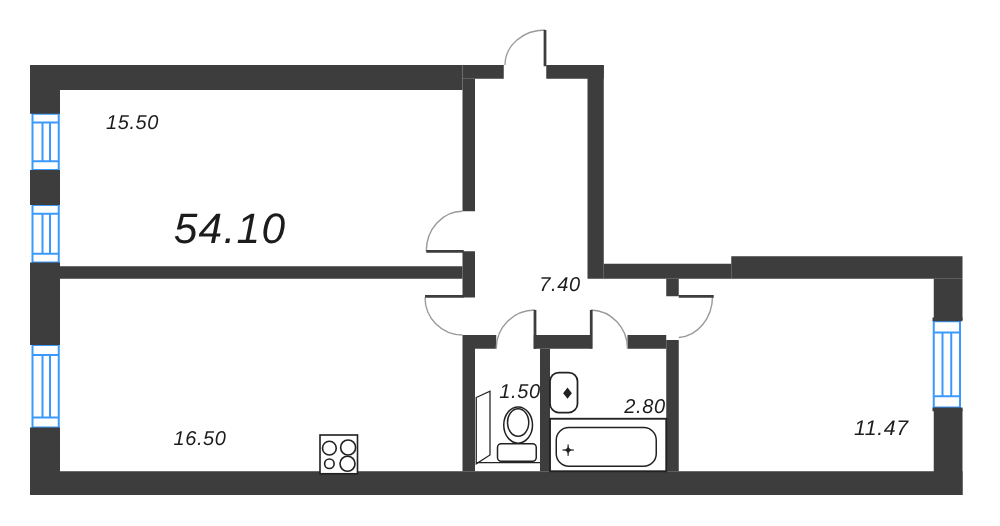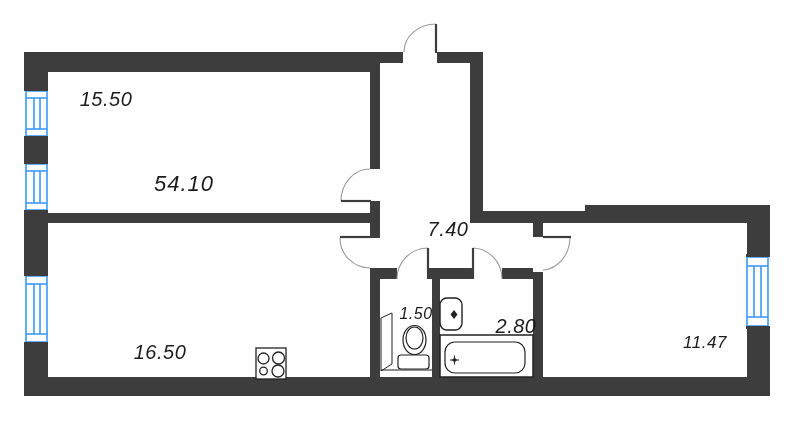--- a/index.html
+++ b/index.html
@@ -1,21 +1,21 @@
 <!DOCTYPE html>
 <html><head>
 <meta charset="utf-8">
 <style>
   html,body{margin:0;padding:0;background:#fff;}
   #plan{position:relative;width:800px;height:421px;background:#fff;overflow:hidden;
         font-family:"Liberation Sans","DejaVu Sans",sans-serif;}
   #plan svg{position:absolute;left:0;top:0;}
   .room-label{position:absolute;transform:translate(-50%,-50%);font-style:italic;
-              color:#1c1c1c;font-size:20px;letter-spacing:.5px;white-space:nowrap;}
-  .total-label{font-size:22px;letter-spacing:1px;}
+              color:#1c1c1c;font-size:16px;letter-spacing:.5px;white-space:nowrap;}
+  .total-label{font-size:34px;letter-spacing:1px;}
 </style>
 </head>
 <body>
 
 <div id="plan">
   <svg width="800" height="421" viewBox="0 0 800 421">
 
     <g fill="#3d3d3d" stroke="none">
 
       <rect x="24" y="52" width="346" height="20"></rect>

